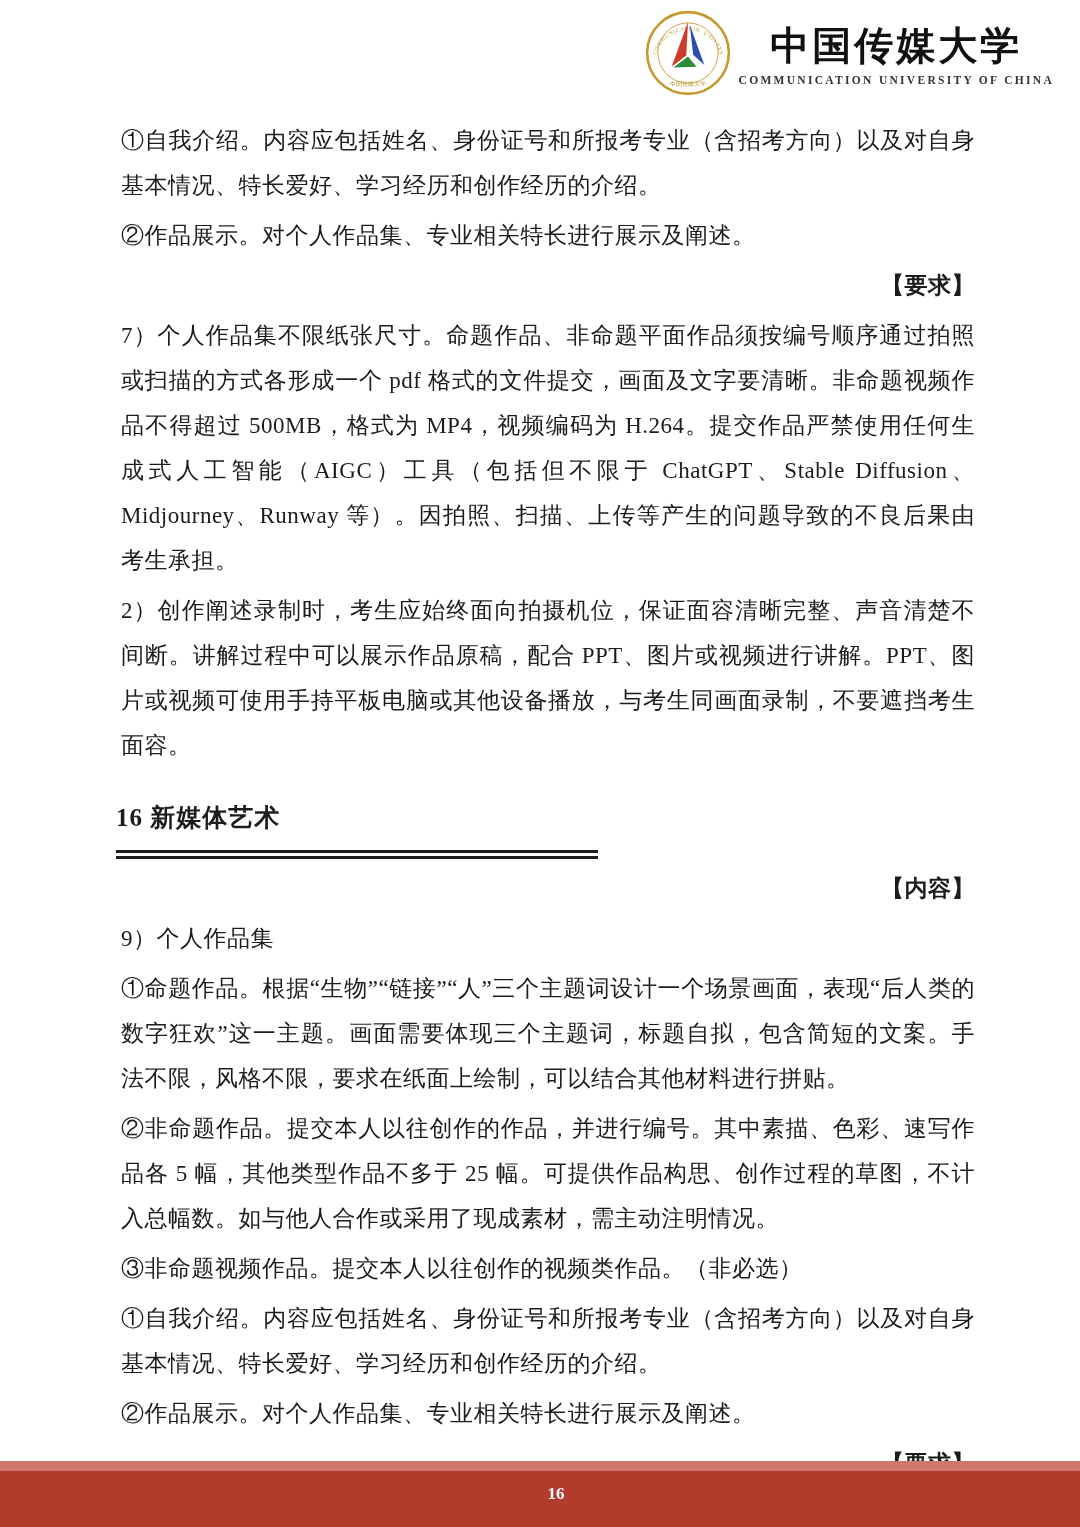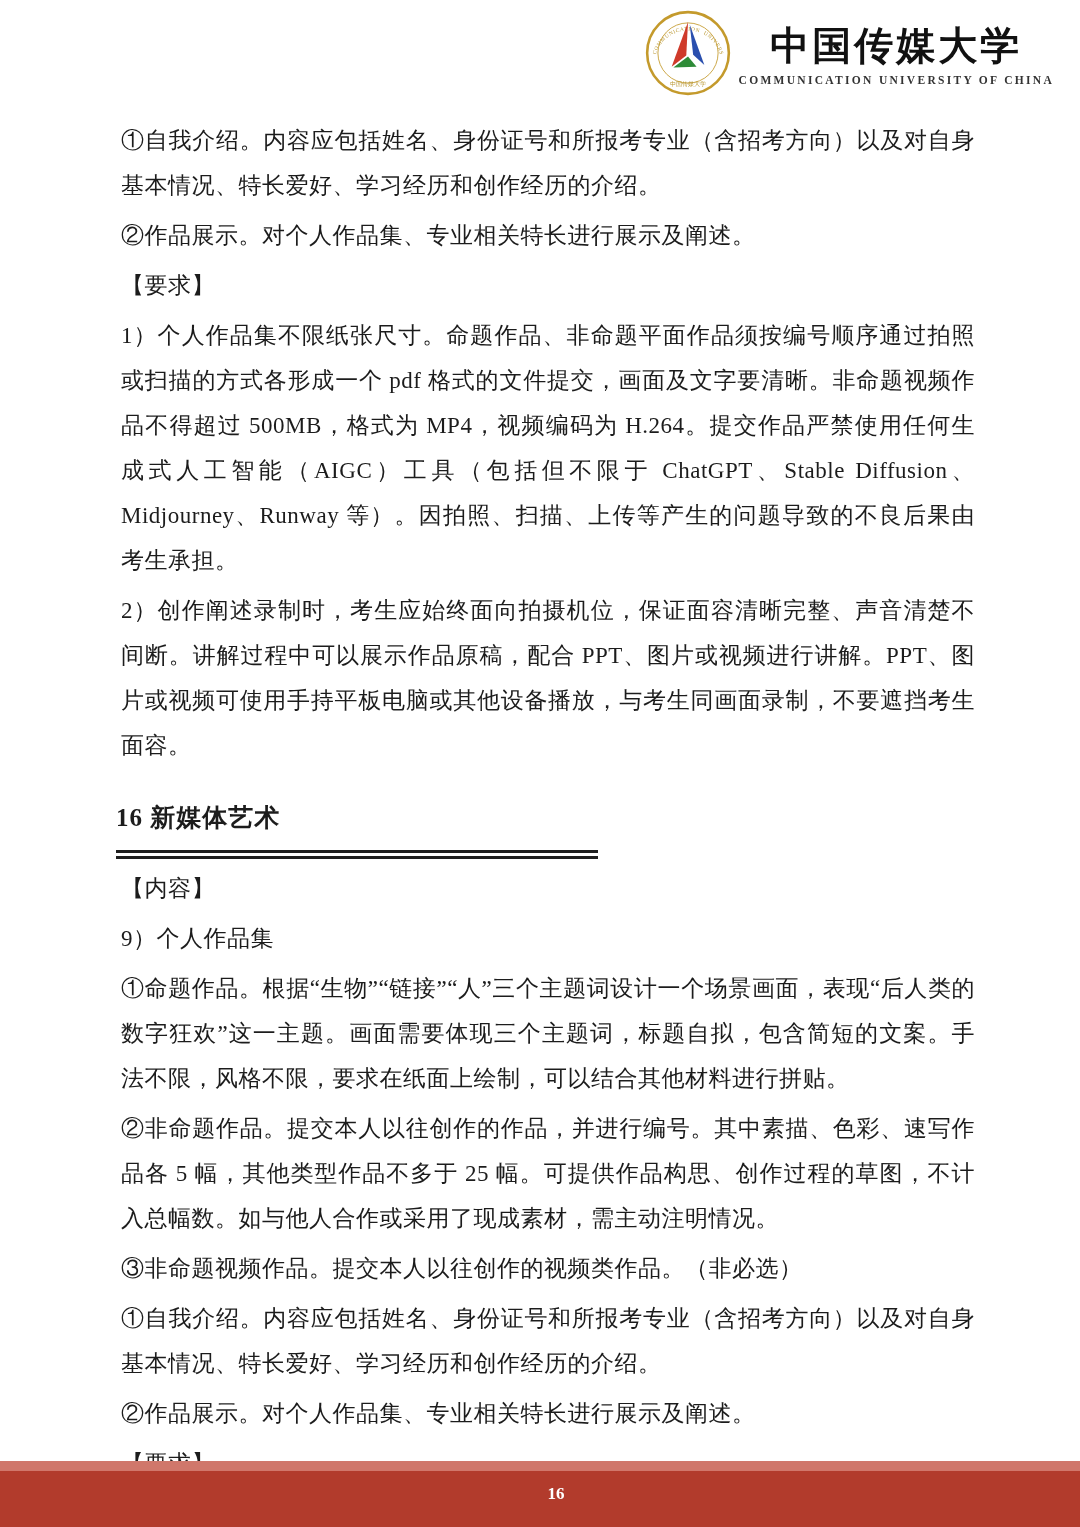--- a/index.html
+++ b/index.html
@@ -60,22 +60,22 @@
     width: 864px;
   }
   .body-para {
     margin: 5px;
     font-size: 23px;
     line-height: 45px;
     text-align: justify;
     letter-spacing: 0.5px;
   }
   .body-para.label {
-    font-weight: normal;
-    text-align: left;
+    font-weight: bold;
+    text-align: right;
   }
   .section-heading {
     margin: 30px 0 12px 0;
     font-size: 25px;
     font-weight: bold;
     line-height: 40px;
     letter-spacing: 1px;
   }
   .double-rule {
     width: 482px;
@@ -137,21 +137,21 @@
         <div class="logo-en">COMMUNICATION UNIVERSITY OF CHINA</div>
       </div>
     </div>
   </div>
 
   <div class="main">
 
     <p class="body-para">①自我介绍。内容应包括姓名、身份证号和所报考专业（含招考方向）以及对自身基本情况、特长爱好、学习经历和创作经历的介绍。</p>
     <p class="body-para">②作品展示。对个人作品集、专业相关特长进行展示及阐述。</p>
     <p class="body-para label">【要求】</p>
-    <p class="body-para">1）个人作品集不限纸张尺寸。命题作品、非命题平面作品须按编号顺序通过拍照或扫描的方式各形成一个 pdf 格式的文件提交，画面及文字要清晰。非命题视频作品不得超过 500MB，格式为 MP4，视频编码为 H.264。提交作品严禁使用任何生成式人工智能（AIGC）工具（包括但不限于 ChatGPT、Stable Diffusion、Midjourney、Runway 等）。因拍照、扫描、上传等产生的问题导致的不良后果由考生承担。</p>
+    <p class="body-para">7）个人作品集不限纸张尺寸。命题作品、非命题平面作品须按编号顺序通过拍照或扫描的方式各形成一个 pdf 格式的文件提交，画面及文字要清晰。非命题视频作品不得超过 500MB，格式为 MP4，视频编码为 H.264。提交作品严禁使用任何生成式人工智能（AIGC）工具（包括但不限于 ChatGPT、Stable Diffusion、Midjourney、Runway 等）。因拍照、扫描、上传等产生的问题导致的不良后果由考生承担。</p>
     <p class="body-para">2）创作阐述录制时，考生应始终面向拍摄机位，保证面容清晰完整、声音清楚不间断。讲解过程中可以展示作品原稿，配合 PPT、图片或视频进行讲解。PPT、图片或视频可使用手持平板电脑或其他设备播放，与考生同画面录制，不要遮挡考生面容。</p>
 
     <h2 class="section-heading">16 新媒体艺术</h2>
     <div class="double-rule"></div>
 
     <p class="body-para label">【内容】</p>
     <p class="body-para">9）个人作品集</p>
     <p class="body-para">①命题作品。根据“生物”“链接”“人”三个主题词设计一个场景画面，表现“后人类的数字狂欢”这一主题。画面需要体现三个主题词，标题自拟，包含简短的文案。手法不限，风格不限，要求在纸面上绘制，可以结合其他材料进行拼贴。</p>
     <p class="body-para">②非命题作品。提交本人以往创作的作品，并进行编号。其中素描、色彩、速写作品各 5 幅，其他类型作品不多于 25 幅。可提供作品构思、创作过程的草图，不计入总幅数。如与他人合作或采用了现成素材，需主动注明情况。</p>
     <p class="body-para">③非命题视频作品。提交本人以往创作的视频类作品。（非必选）</p>

